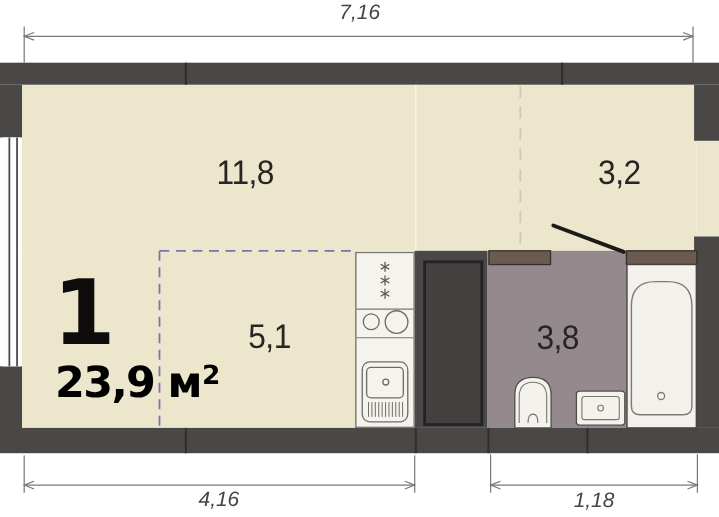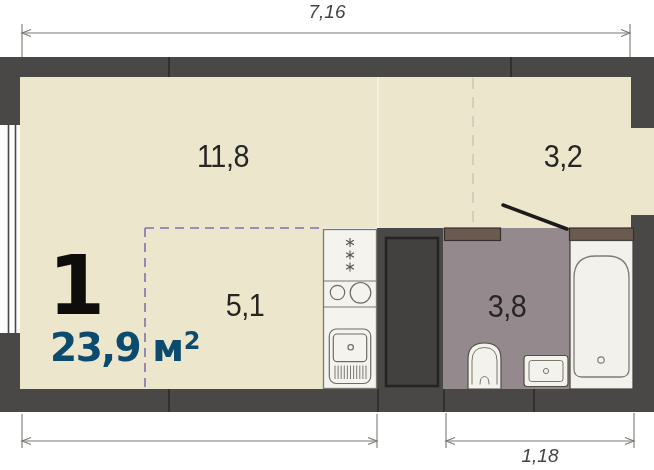--- a/index.html
+++ b/index.html
@@ -15,21 +15,21 @@
   
   svg.lines{position:absolute;left:0;top:0;z-index:5;}
   
   .label{position:absolute;z-index:6;color:#262523;text-align:center;
          font-size:31px;letter-spacing:-0.5px;transform:scaleX(.93);}
   .dim-label{position:absolute;z-index:6;color:#454442;text-align:center;
              font-size:19px;font-style:italic;letter-spacing:0px;}
   .unit-number{position:absolute;z-index:6;color:#0e0d0c;font-weight:700;
                font-size:82px;line-height:0.95;font-family:"DejaVu Sans",sans-serif;
                letter-spacing:-2px;}
-  .unit-area{position:absolute;z-index:6;color:#0c4a6e;font-weight:700;
+  .unit-area{position:absolute;z-index:6;color:#000000;font-weight:700;
              font-size:39px;line-height:1;font-family:"DejaVu Sans",sans-serif;
              letter-spacing:-1.5px;}
   .unit-area sup{font-size:24px;position:relative;top:2px;left:1px;}
 </style>
 </head>
 <body>
 
 <div class="plan">
 
   <div class="floor-main" style="left:20px;top:77px;width:613px;height:151px;"></div>
@@ -149,20 +149,21 @@
     <g>
       <rect x="524" y="355.5" width="44" height="31" rx="3" fill="#f4f2ed" stroke="#514d47" stroke-width="1.2"></rect>
       <rect x="529" y="360.5" width="34" height="21" rx="2.5" fill="none" stroke="#7b776f" stroke-width="1"></rect>
       <circle cx="546" cy="371" r="2.6" fill="none" stroke="#7b776f" stroke-width="1"></circle>
     </g>
 
     <path d="M503,205 L567,229" stroke="#1d1b19" stroke-width="3.5" stroke-linecap="round"></path>
   </svg>
 
   <div class="dim-label" style="left:287px;top:1px;width:80px;">7,16</div>
+  <div class="dim-label" style="left:159px;top:444px;width:80px;">4,16</div>
   <div class="dim-label" style="left:500px;top:445px;width:80px;">1,18</div>
 
   <div class="label" style="left:171px;top:139px;width:104px;">11,8</div>
   <div class="label" style="left:511px;top:139px;width:104px;">3,2</div>
   <div class="label" style="left:193px;top:288px;width:104px;">5,1</div>
   <div class="label" style="left:455px;top:289px;width:104px;">3,8</div>
 
   <div class="unit-number" style="left:48px;top:247px;">1</div>
   <div class="unit-area" style="left:50px;top:327px;">
     <span>23,9 м</span><sup>2</sup>

